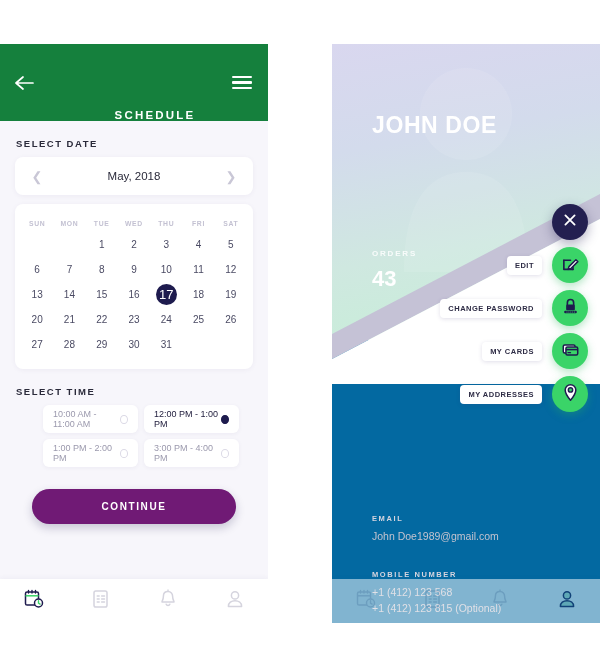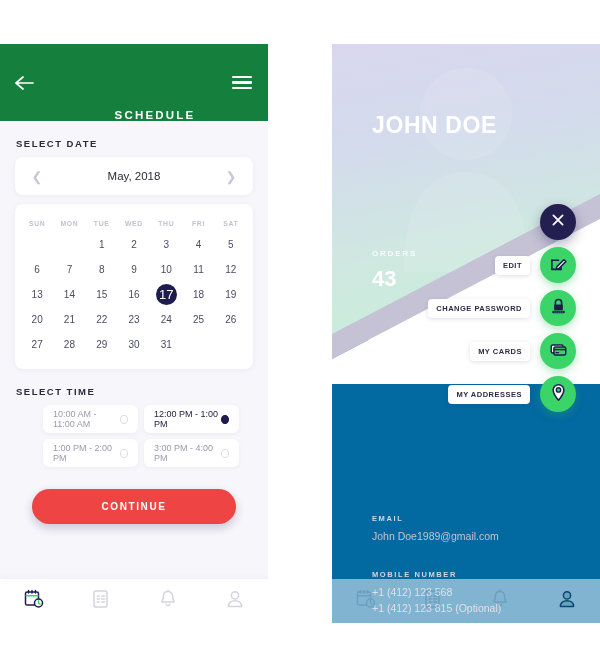--- a/index.html
+++ b/index.html
@@ -84,21 +84,21 @@
     padding:0 10px; box-shadow:0 1px 4px rgba(60,50,120,0.06);
     cursor:pointer;
   }
   .slot-txt { font-size:9px; color:#9b99ad; }
   .slot.sel .slot-txt { color:#23203f; font-weight:500; }
   .radio { width:9px; height:9px; border-radius:50%; border:1.2px solid #dcdae6; }
   .slot.sel .radio { background:#1e1b4e; border-color:#1e1b4e; }
 
   
   .continue {
-    margin:22px 32px 0 32px; height:35px; background:#ef4444;
+    margin:22px 32px 0 32px; height:35px; background:#701a75;
     border-radius:18px; display:flex; align-items:center; justify-content:center;
     color:#ffffff; font-size:10px; font-weight:bold; letter-spacing:1.6px;
     cursor:pointer; box-shadow:0 4px 10px rgba(30,27,78,0.22);
   }
 
   
   .bottom-nav {
     position:absolute; bottom:0; left:0; width:100%; height:44px;
     background:#ffffff; display:flex; align-items:center;
     box-shadow:0 -1px 5px rgba(60,50,120,0.05);
@@ -131,21 +131,21 @@
 
   
   .details { padding:12px 40px 0 40px; }
   .fld-lbl {
     font-size:7.5px; font-weight:bold; letter-spacing:1.6px;
     color:#d6d5df; margin-top:26px; margin-bottom:5px;
   }
   .fld-val { font-size:10.5px; color:#c4c3cf; line-height:16px; }
 
   
-  .fab-stack { position:absolute; right:16px; top:0; width:268px; height:579px; pointer-events:none; }
+  .fab-stack { position:absolute; right:4px; top:0; width:268px; height:579px; pointer-events:none; }
   .fab-row {
     position:absolute; right:8px; display:flex; align-items:center;
     gap:10px; pointer-events:auto;
   }
   .fab-label {
     background:#ffffff; border-radius:4px; padding:5px 8px;
     font-size:7.5px; font-weight:bold; letter-spacing:0.5px; color:#2e2c45;
     box-shadow:0 1px 4px rgba(60,50,120,0.16); white-space:nowrap; cursor:pointer;
   }
   .fab {

